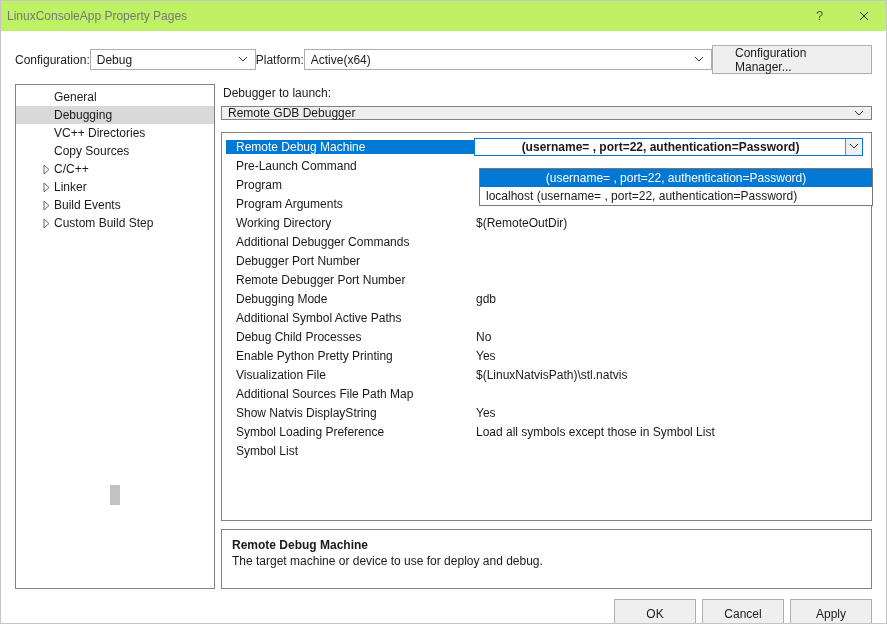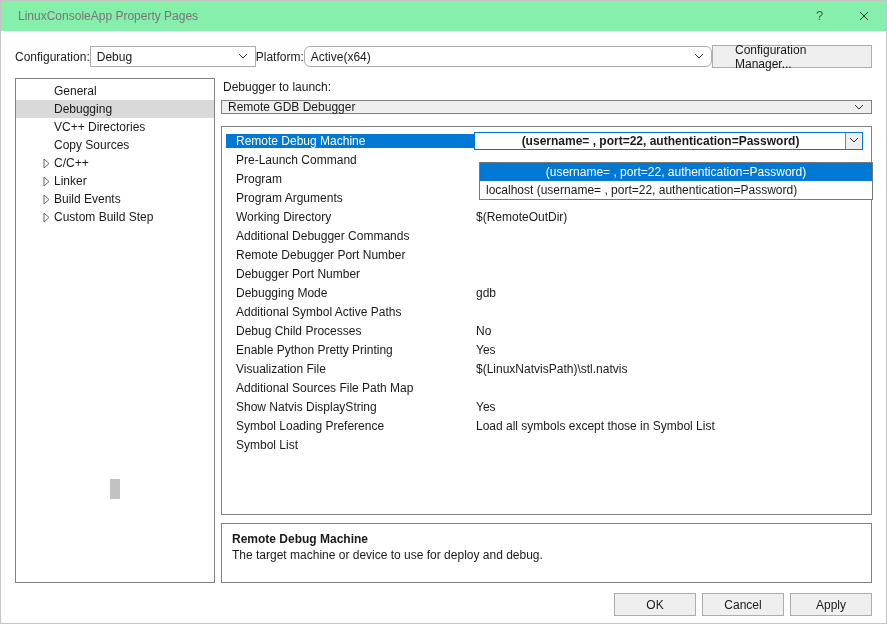--- a/index.html
+++ b/index.html
@@ -13,23 +13,23 @@
     height: 624px;
     overflow: hidden;
     border: 1px solid #c5c5c5;
   }
 
   
   .titlebar {
     height: 30px;
     display: flex;
     align-items: center;
-    padding-left: 17px;
+    padding-left: 6px;
     color: #777;
-    background: #86efac;
+    background: #bef264;
   }
   .titlebar .title { flex: 1; font-size: 12px; }
   .titlebar .winbtn {
     width: 45px;
     height: 30px;
     display: flex;
     align-items: center;
     justify-content: center;
     color: #555;
   }
@@ -53,25 +53,25 @@
     justify-content: flex-end;
   }
   .select .sel-text { flex: 1; white-space: nowrap; overflow: hidden; }
   .select .chev {
     width: 16px;
     display: flex;
     align-items: center;
     justify-content: center;
   }
   .select.big-combo { width: 166px; }
-  .select.platform { width: 340px; flex:1;border-radius:6px; }
+  .select.platform { width: 340px; flex:1; }
   .btn {
     border: 1px solid #adadad;
     background: #efefef;
-    height: 23px;
+    height: 29px;
     display: flex;
     align-items: center;
     justify-content: center;
     padding: 0 22px;
     min-width: 75px;
   }
   .cfgmgr { width: 160px; }
 
   
   .main {
@@ -361,27 +361,27 @@
               <span>$(RemoteOutDir)</span>
             </div>
           </div>
           <div class="prow">
             <div class="pname">Additional Debugger Commands</div>
             <div class="pval">
               <span></span>
             </div>
           </div>
           <div class="prow">
+            <div class="pname">Debugger Port Number</div>
+            <div class="pval">
+              <span></span>
+            </div>
+          </div>
+          <div class="prow">
             <div class="pname">Remote Debugger Port Number</div>
-            <div class="pval">
-              <span></span>
-            </div>
-          </div>
-          <div class="prow">
-            <div class="pname">Debugger Port Number</div>
             <div class="pval">
               <span></span>
             </div>
           </div>
           <div class="prow">
             <div class="pname">Debugging Mode</div>
             <div class="pval">
               <span>gdb</span>
             </div>
           </div>

